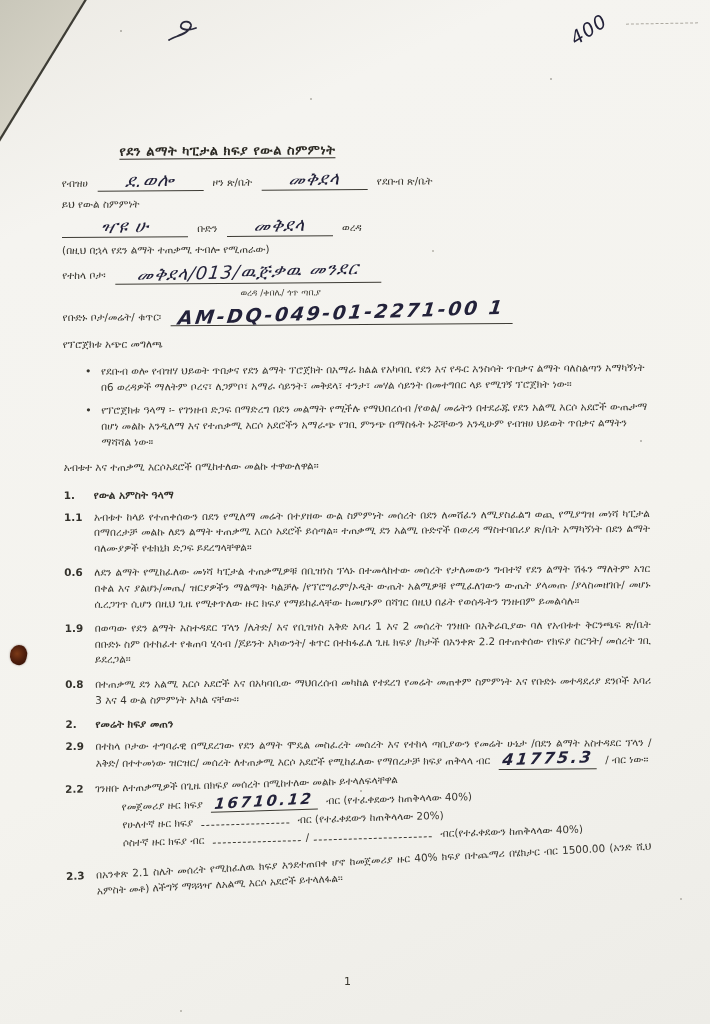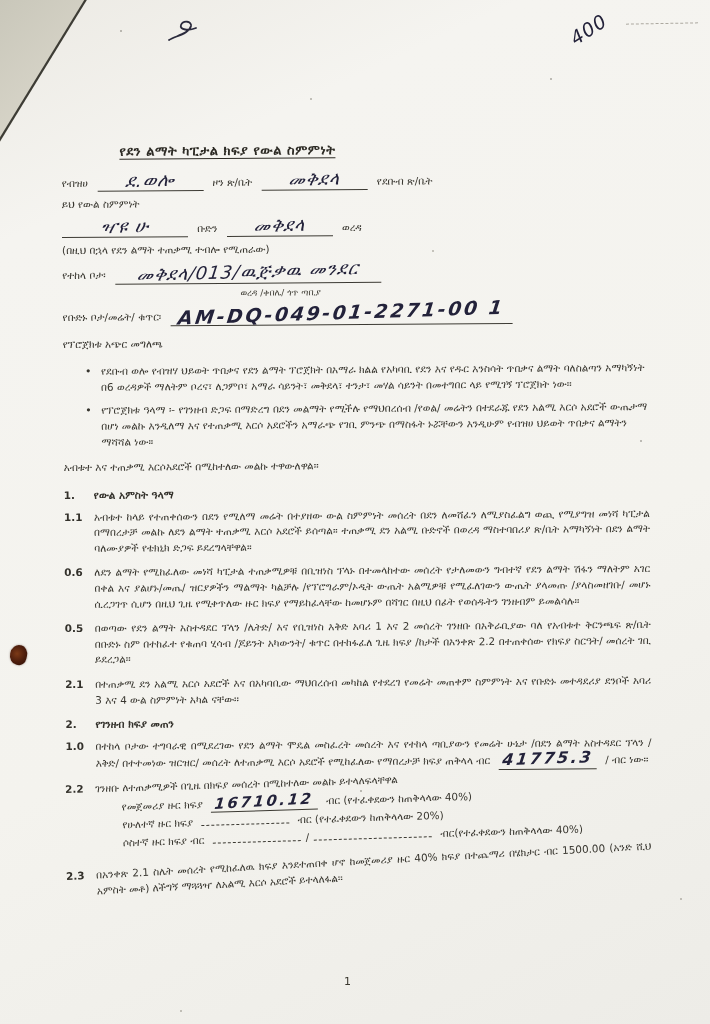--- a/index.html
+++ b/index.html
@@ -162,35 +162,35 @@
 
     <div class="clause">
       <span class="num">1.1</span>
       <span class="body">አብቱተ ከላይ የተጠቀሰውን በደን የሚለማ መሬት በተያዘው ውል ስምምነት መሰረት በደን ለመሸፈን ለሚያስፈልግ ወጪ የሚያግዝ መነሻ ካፒታል በማበረታቻ መልኩ ለደን ልማት ተጠቃሚ እርሶ አደሮች ይሰጣል፡፡ ተጠቃሚ ደን አልሚ ቡድኖች በወረዳ ማስተባበሪያ ጽ/ቤት አማካኝነት በደን ልማት ባለሙያዎች የቴክኒክ ድጋፍ ይደረግላቸዋል፡፡</span>
     </div>
     <div class="clause">
       <span class="num">0.6</span>
       <span class="body">ለደን ልማት የሚከፈለው መነሻ ካፒታል ተጠቃሚዎቹ በቢዝነስ ፕላኑ በተመላከተው መሰረት የታለመውን ግብተኛ የደን ልማት ሽፋን ማለትም አገር በቀል እና ያልሆኑ/መጤ/ ዝርያዎችን ማልማት ካልቻሉ /የፕሮግራም/ኦዲት ውጤት አልሚዎቹ የሚፈለገውን ውጤት ያላመጡ /ያላስመዘገቡ/ መሆኑ ሲረጋገጥ ሲሆን በዚህ ጊዜ የሚቀጥለው ዙር ክፍያ የማይከፈላቸው ከመሆኑም በሻገር በዚህ በፊት የወሰዱትን ገንዘብም ይመልሳሉ፡፡</span>
     </div>
     <div class="clause">
-      <span class="num">0.5</span>
+      <span class="num">1.9</span>
       <span class="body">በወጣው የደን ልማት አስተዳደር ፕላን /ሌትድ/ እና የቢዝነስ እቅድ አባሪ 1 እና 2 መሰረት ገንዘቡ በአቅራቢያው ባለ የአብቱተ ቅርንጫፍ ጽ/ቤት በቡድኑ ስም በተከፈተ የቁጠባ ሂሳብ /ጆይንት አካውንት/ ቁጥር በተከፋፈለ ጊዜ ክፍያ /ከታች በአንቀጽ 2.2 በተጠቀሰው የክፍያ ስርዓት/ መሰረት ገቢ ይደረጋል፡፡</span>
     </div>
     <div class="clause">
-      <span class="num">2.1</span>
+      <span class="num">0.8</span>
       <span class="body">በተጠቃሚ ደን አልሚ አርሶ አደሮች እና በአካባቢው ማህበረሰብ መካከል የተደረገ የመሬት መጠቀም ስምምነት እና የቡድኑ መተዳደሪያ ደንቦች አባሪ 3 እና 4 ውል ስምምነት አካል ናቸው፡፡</span>
     </div>
 
     <div class="sec-title">
       <span class="num">2.</span>
-      <span>የገንዘብ ክፍያ መጠን</span>
-    </div>
-
-    <div class="clause">
-      <span class="num">1.0</span>
+      <span>የመሬት ክፍያ መጠን</span>
+    </div>
+
+    <div class="clause">
+      <span class="num">2.9</span>
       <span class="body">
         <span>በተከላ ቦታው ተግባራዊ በሚደረገው የደን ልማት ሞዴል መስፈረት መሰረት እና የተከላ ጣቢያውን የመሬት ሁኔታ /በደን ልማት አስተዳደር ፕላን /እቅድ/ በተተመነው ዝርዝር/ መሰረት ለተጠቃሚ እርሶ አደሮች የሚከፈለው የማበረታቻ ክፍያ ጠቅላላ ብር</span>
         <span class="leader"><span class="hw hw-num" style="font-size:16px;">41775.3</span></span>
         <span>/ ብር ነው፡፡</span>
       </span>
     </div>
 
     <div class="clause tilt1">
       <span class="num">2.2</span>
       <span class="body">

